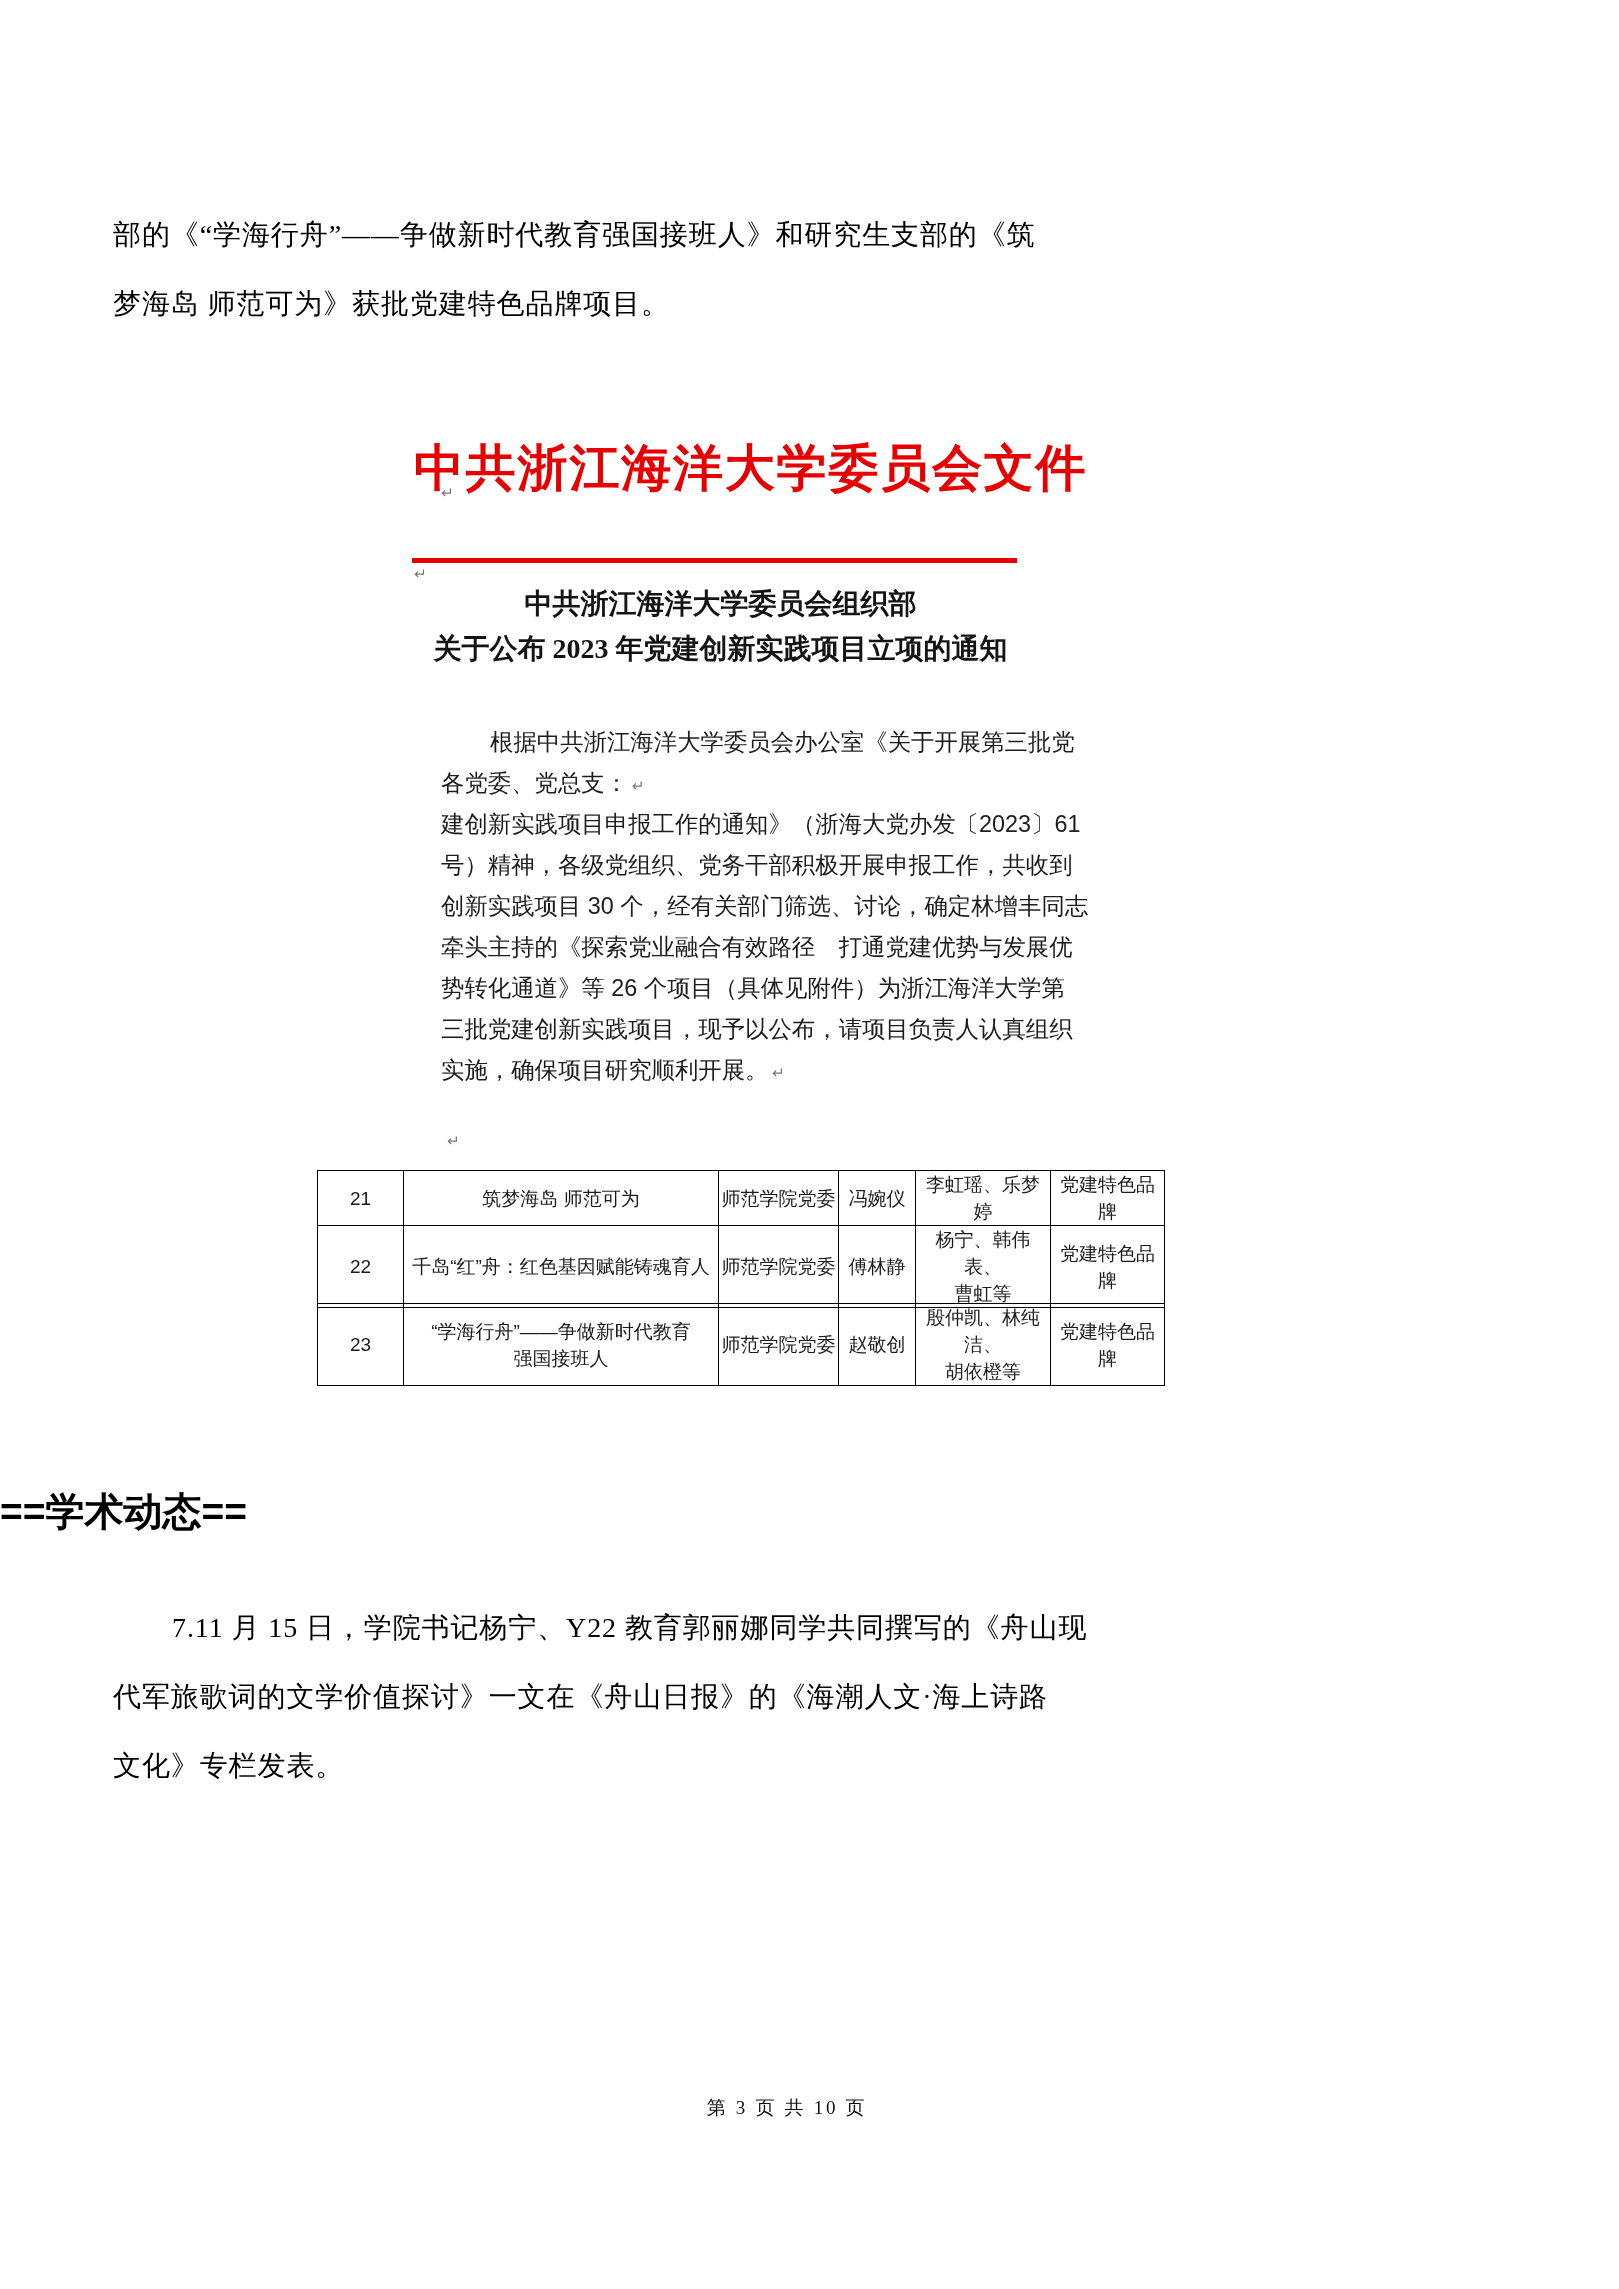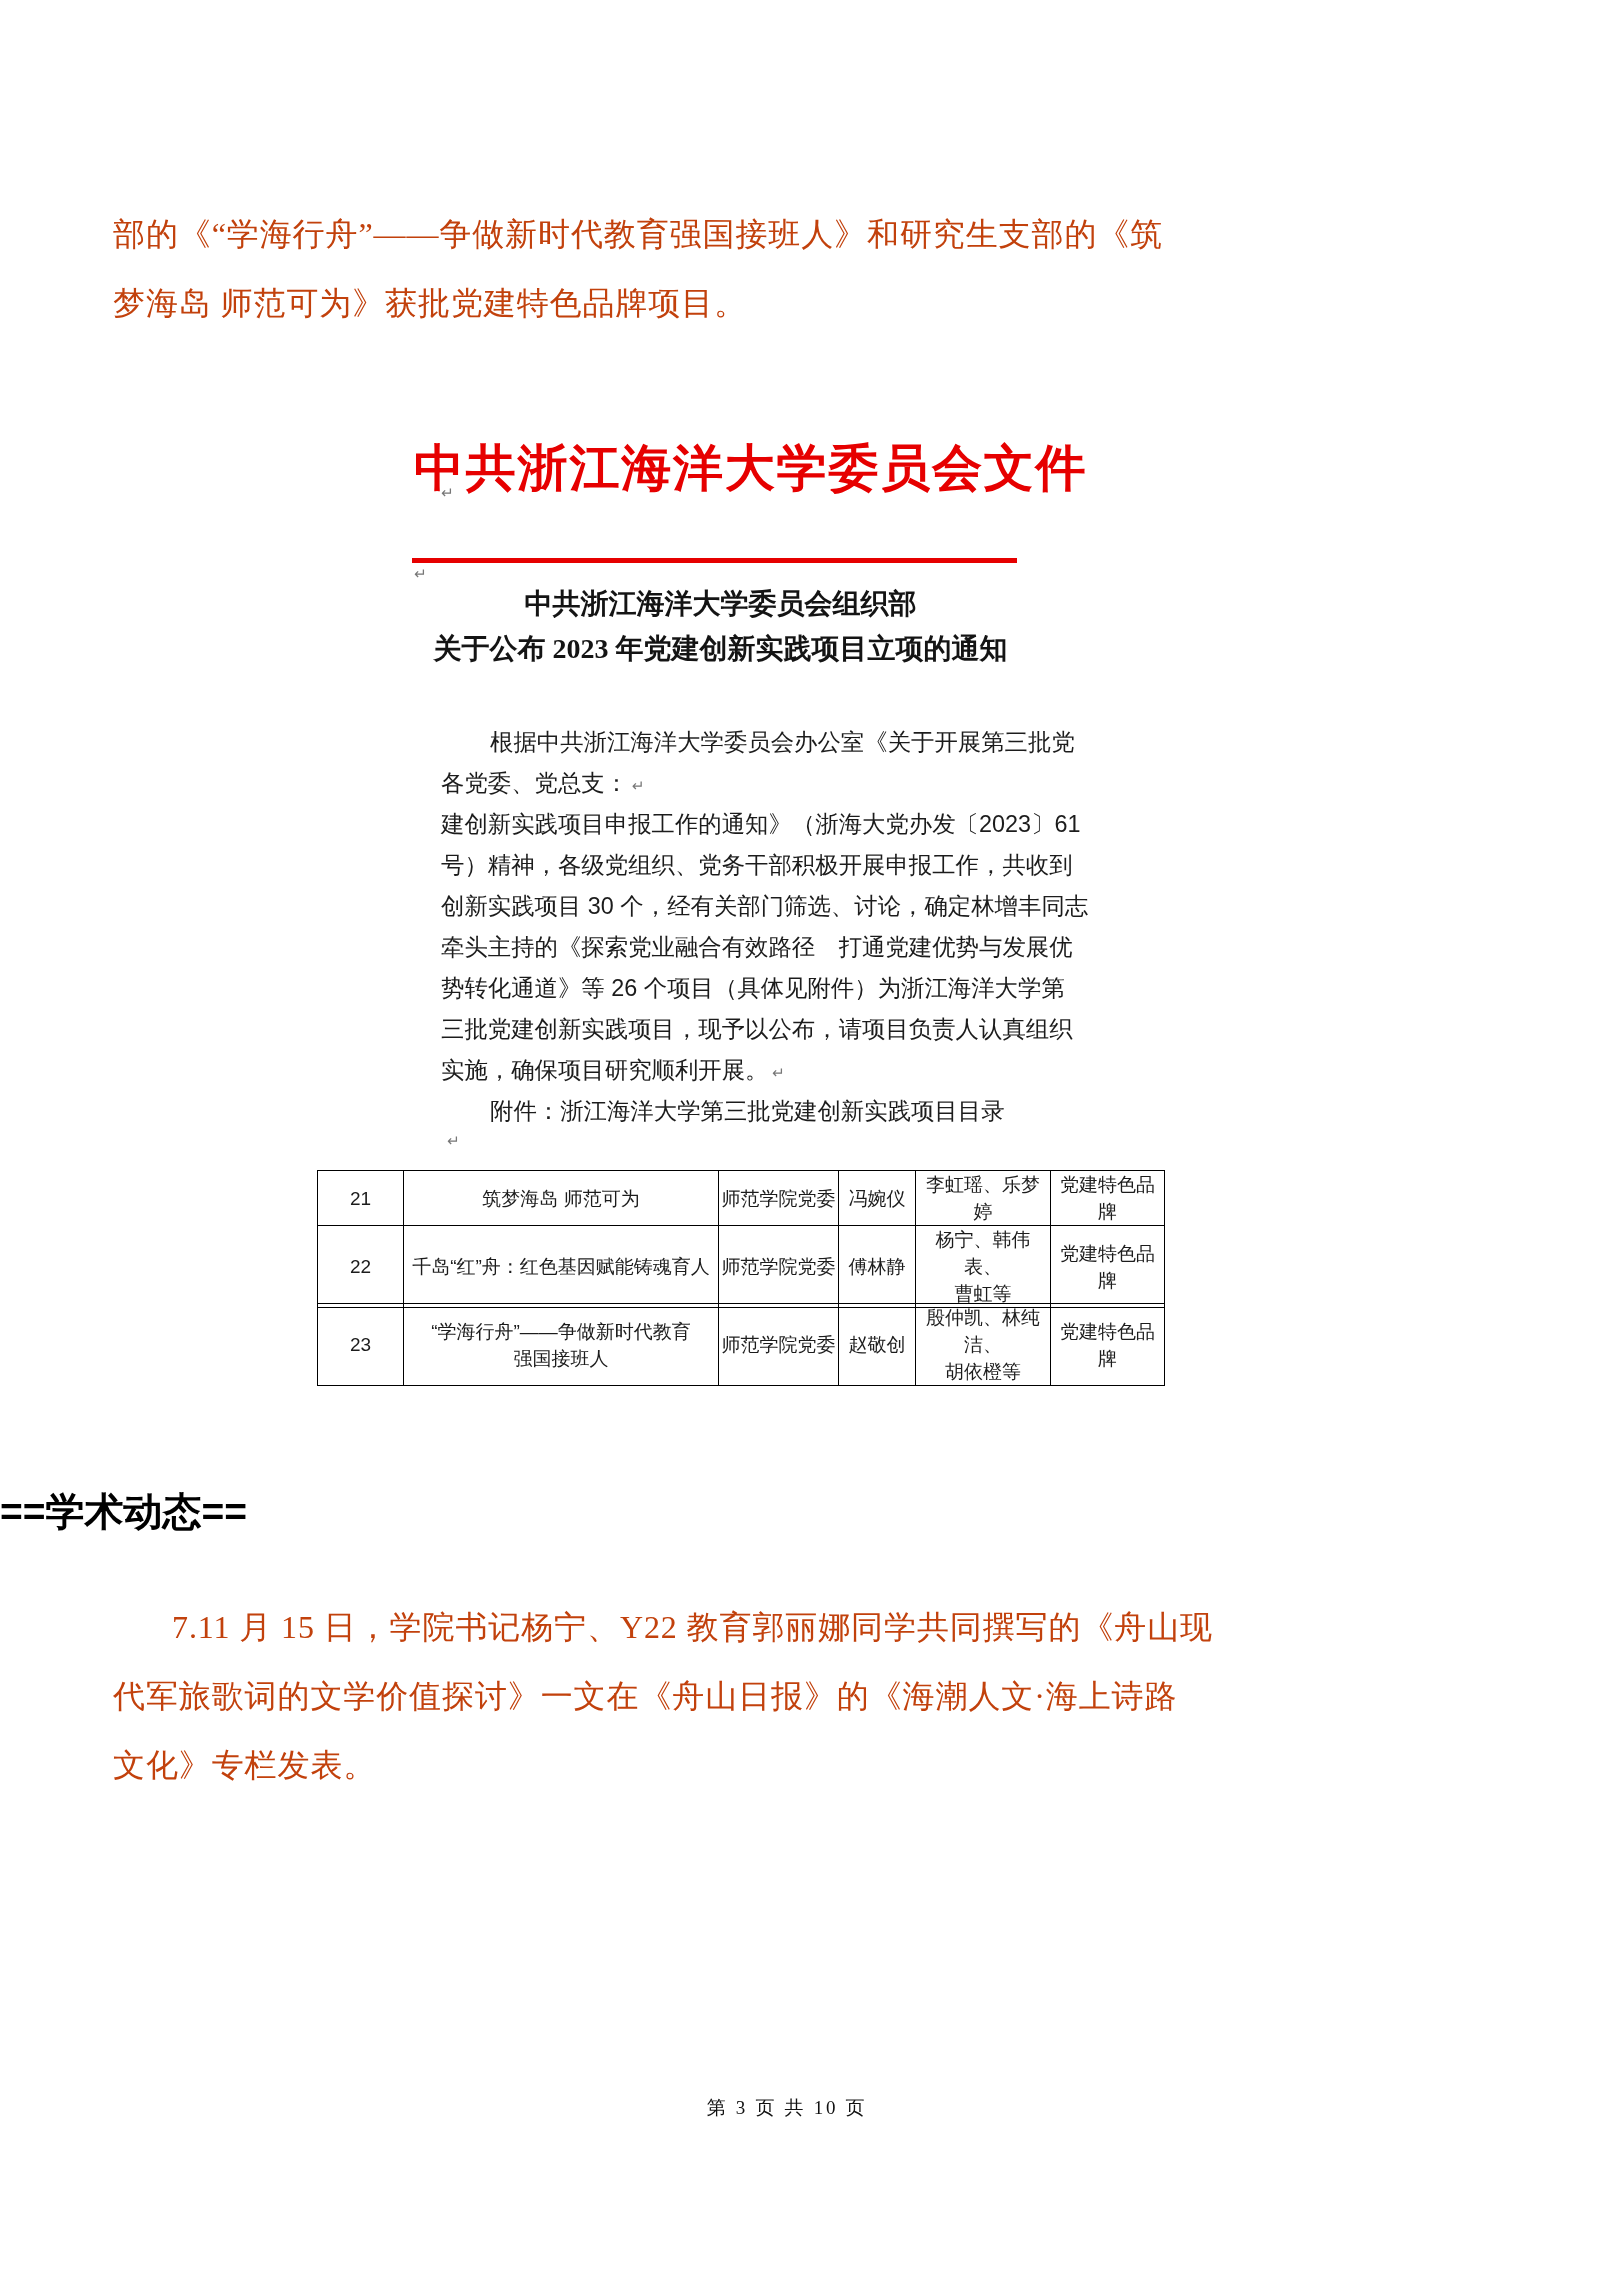--- a/index.html
+++ b/index.html
@@ -3,21 +3,21 @@
 <meta charset="utf-8">
 <style>
   html,body{margin:0;padding:0;background:#9a9a9a;}
   .page{
     position:relative; width:1619px; height:2290px; background:#ffffff;
     font-family:"Liberation Serif", serif; color:#000; overflow:hidden;
   }
   
   .para{
     position:absolute; left:113px; width:1458px;
-    font-size:32px; line-height:69px; color:#c2410c;
+    font-size:28px; line-height:69px; color:#000000;
     white-space:pre; letter-spacing:0.9px;
   }
   .intro{ top:200px; }
   .news{ top:1593px; text-indent:59px; }
 
   
   .masthead{
     position:absolute; left:414px; top:391px; width:630px;
     text-align:center; font-size:50px; font-weight:bold; letter-spacing:1.8px;
     color:#e60000; font-family:"Liberation Serif", serif; white-space:pre;margin-top:44px;
@@ -105,21 +105,20 @@
   <div class="scanbody">
     <div class="bl indent">根据中共浙江海洋大学委员会办公室《关于开展第三批党</div>
     <div class="bl"><span>各党委、党总支：</span><span class="pm">↵</span></div>
     <div class="bl">建创新实践项目申报工作的通知》（浙海大党办发〔2023〕61</div>
     <div class="bl">号）精神，各级党组织、党务干部积极开展申报工作，共收到</div>
     <div class="bl">创新实践项目 30 个，经有关部门筛选、讨论，确定林增丰同志</div>
     <div class="bl">牵头主持的《探索党业融合有效路径　打通党建优势与发展优</div>
     <div class="bl">势转化通道》等 26 个项目（具体见附件）为浙江海洋大学第</div>
     <div class="bl">三批党建创新实践项目，现予以公布，请项目负责人认真组织</div>
     <div class="bl"><span>实施，确保项目研究顺利开展。</span><span class="pm">↵</span></div>
-    <div class="bl indent">附件：浙江海洋大学第三批党建创新实践项目目录</div>
   </div>
 
   <span class="pm standalone c">↵</span>
 
   <table class="ptable t1">
     <colgroup>
       <col style="width:86px">
         <col style="width:315px">
         <col style="width:120px">
       <col style="width:77px">

